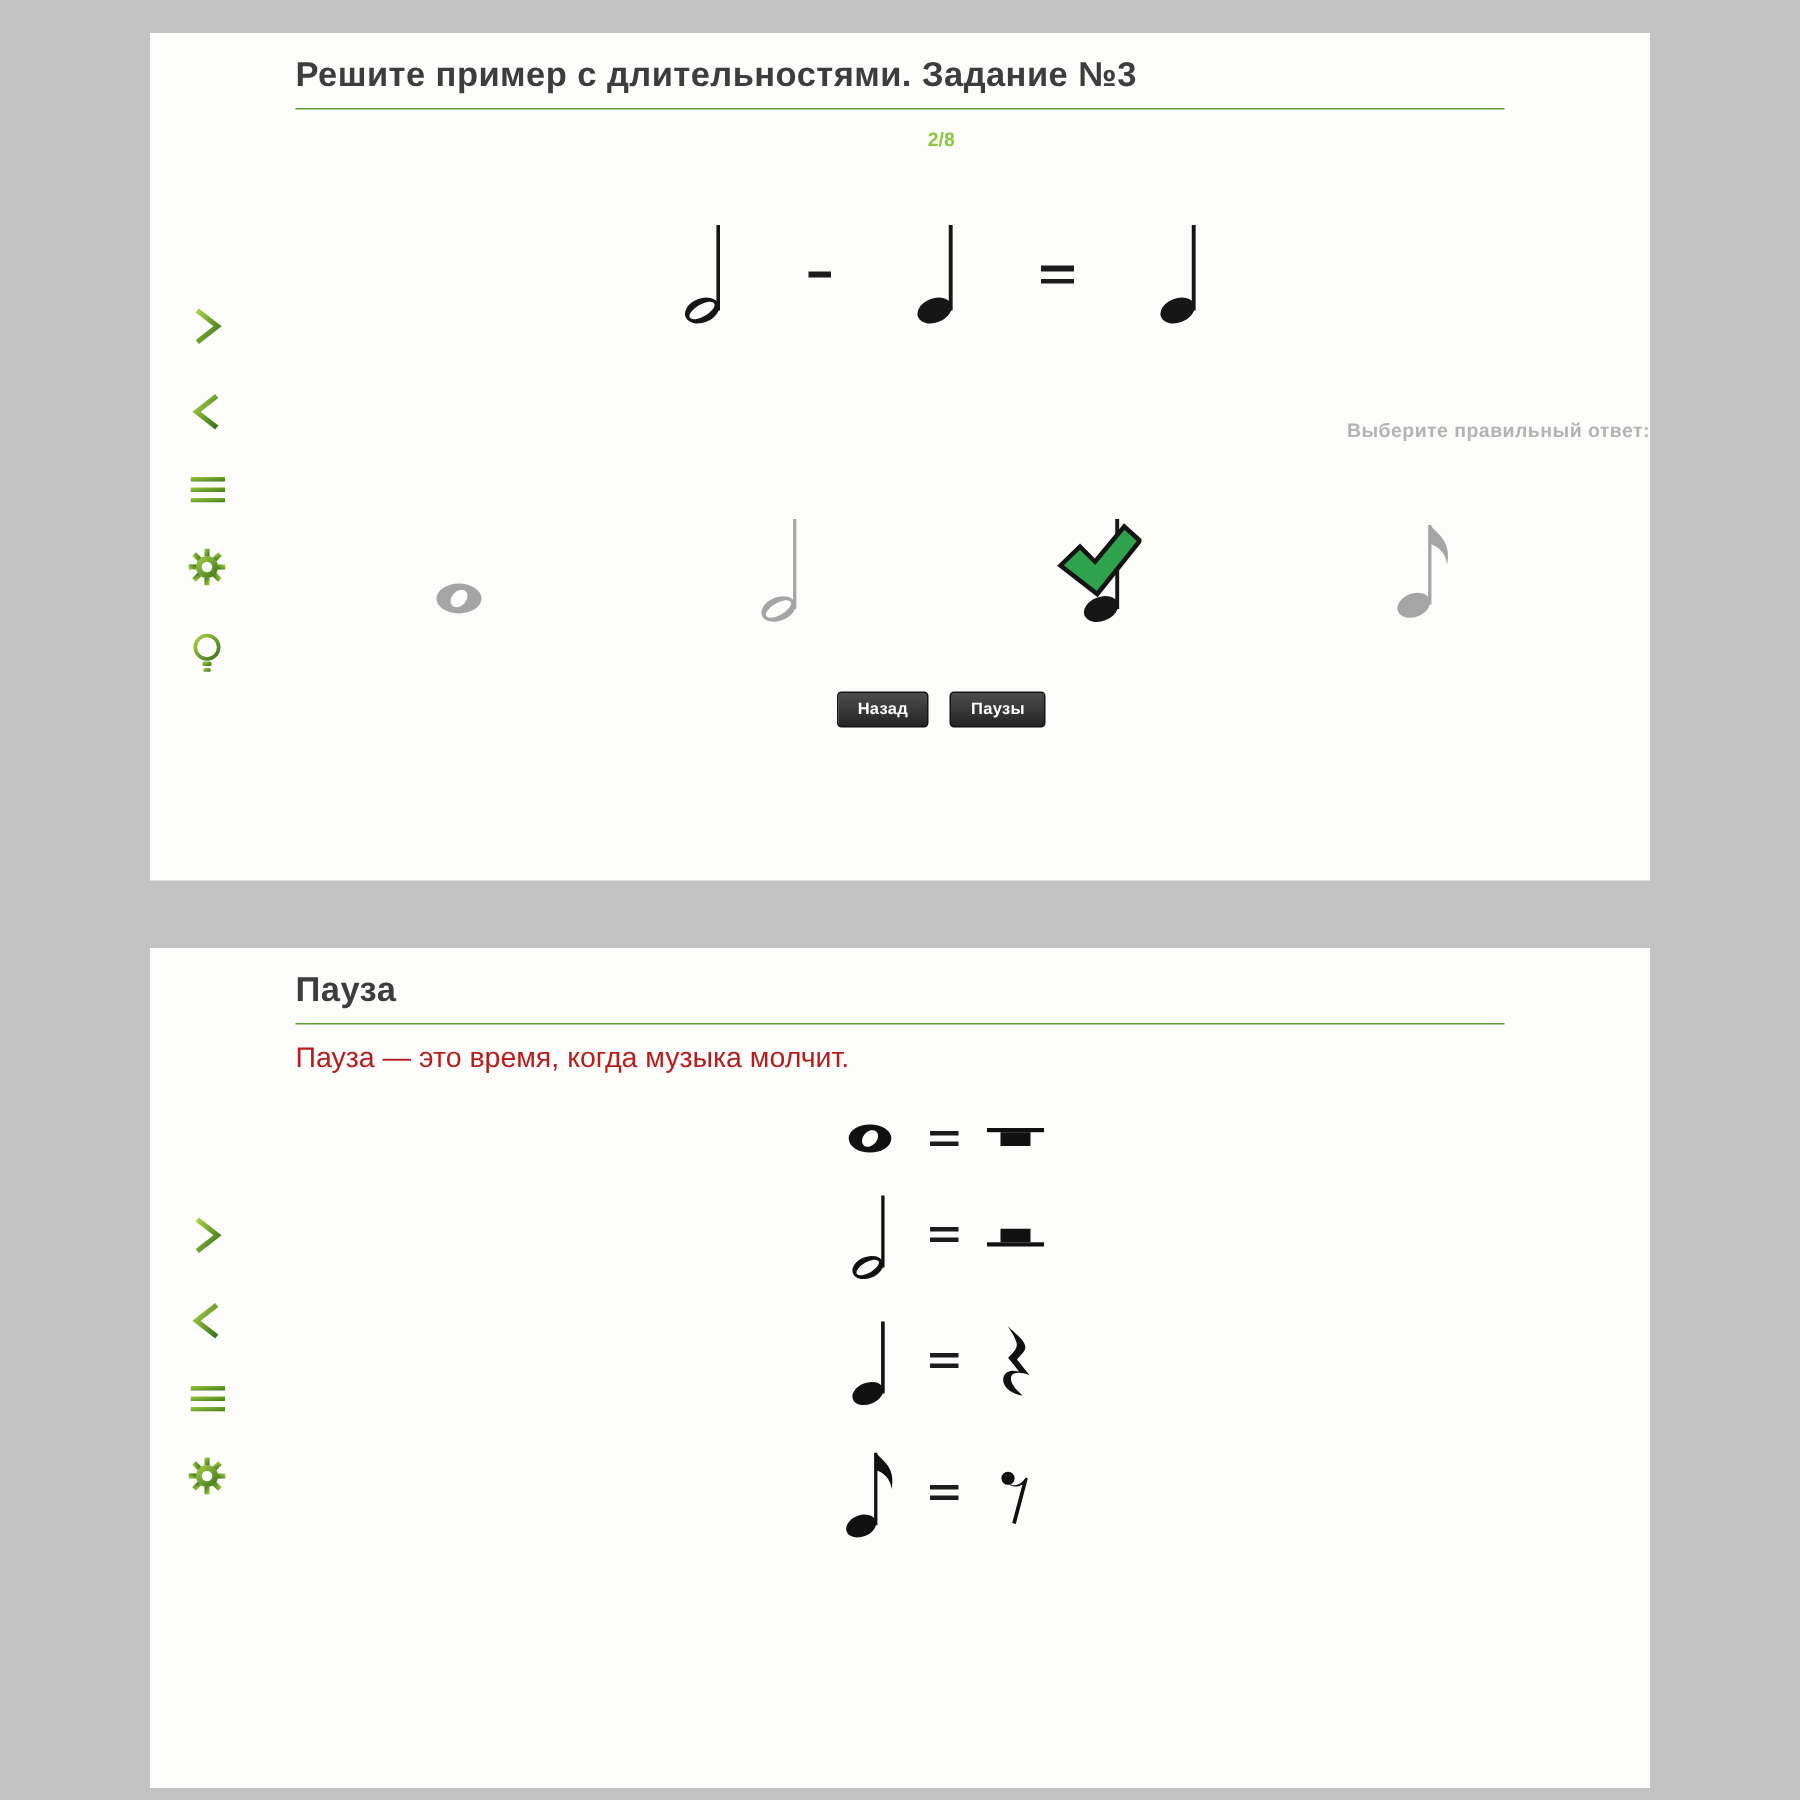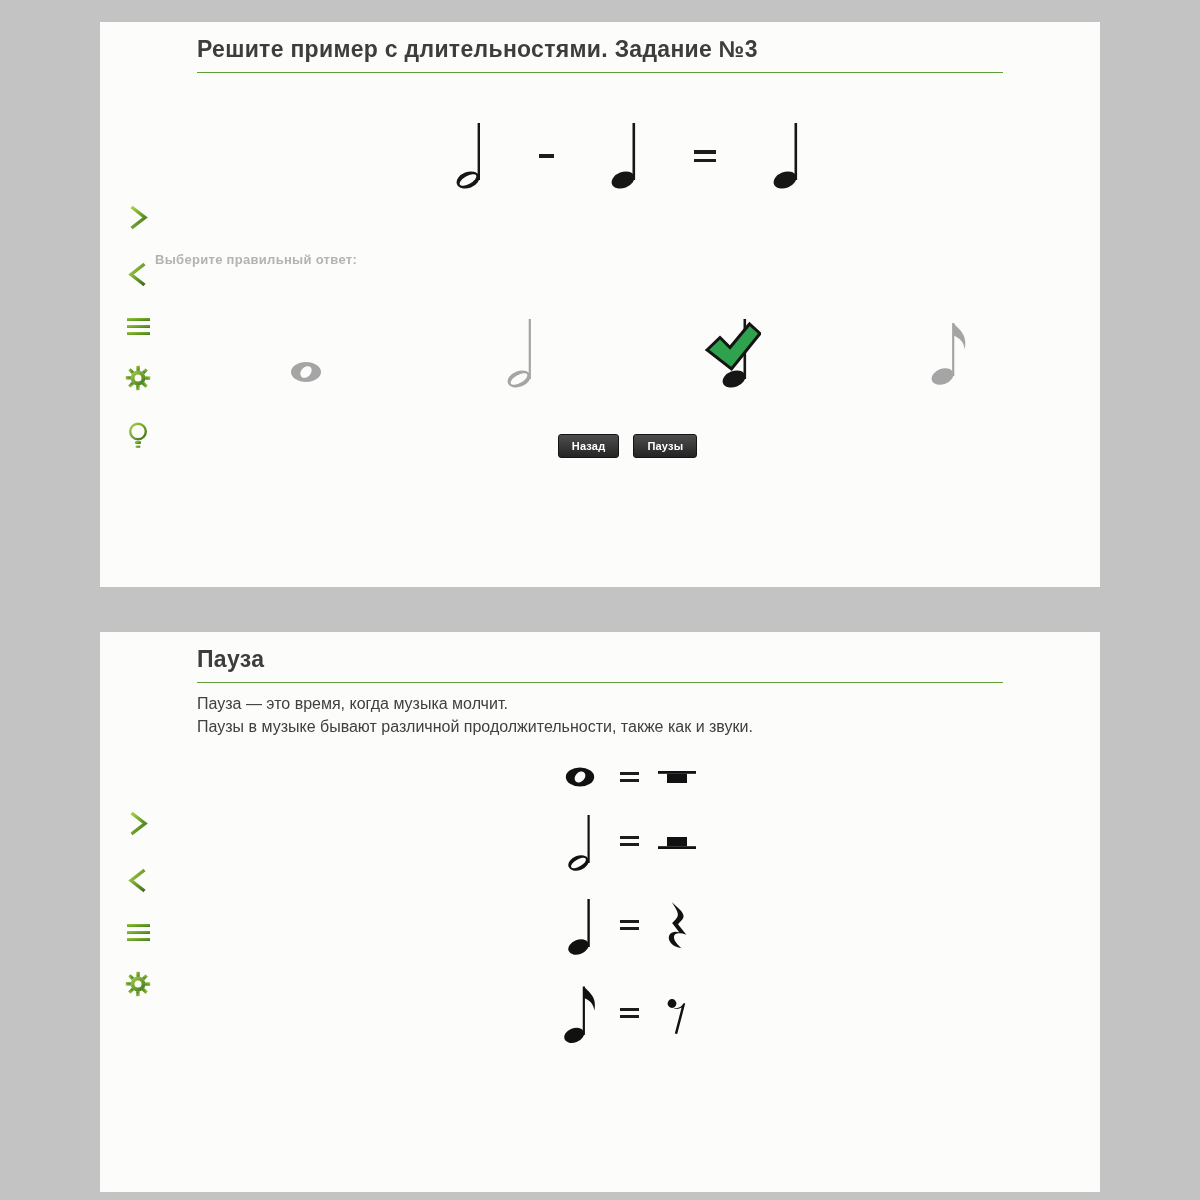--- a/index.html
+++ b/index.html
@@ -46,21 +46,21 @@
     display:flex; justify-content:center; align-items:flex-end;
     gap:50px; margin-top:46px; height:72px;
   }
   .op-minus { width:15px; height:4px; background:#1c1c1c; margin-bottom:33px; }
   .op-equals { display:flex; flex-direction:column; gap:5px; margin-bottom:29px; }
   .op-equals i { display:block; width:22px; height:3.5px; background:#1c1c1c; }
   .op-equals.small { gap:4px; margin-bottom:26px; }
   .op-equals.small i { width:19px; height:3px; }
 
   .prompt {
-    margin-top:61px; text-align:left;
+    margin-top:61px; text-align:right;
     font-size:13px; font-weight:bold; color:#b3b3b3; letter-spacing:.3px;
   }
 
   .options {
     width:734px; margin:45px auto 0 auto;
     display:flex; justify-content:space-between; align-items:flex-end;
     height:78px;
   }
   .option {
     width:90px; height:78px; display:flex; align-items:flex-end; justify-content:center;
@@ -76,21 +76,21 @@
     background:linear-gradient(#4d4d4d,#242424);
     border:1px solid #141414; border-radius:3px;
     color:#ffffff; font-size:11px; font-weight:bold;
     padding:5px 13px; letter-spacing:.2px; cursor:pointer;
     font-family:"Liberation Sans", sans-serif;
   }
 
   
   .paragraph {
     margin:9px 97px 0 97px;
-    font-size:16px; color:#404040; line-height:1.45;
+    font-size:19px; color:#b91c1c; line-height:1.45;
   }
   .equiv-rows {
     display:flex; flex-direction:column; align-items:center;
     gap:24px; margin-top:28px;
   }
   .equiv-row { display:flex; align-items:flex-end; gap:17px; }
   .equiv-row .note-cell { width:46px; display:flex; justify-content:center; line-height:0; }
   .equiv-row .rest-cell { width:42px; display:flex; justify-content:center; line-height:0; }
   .row-whole { align-items:center; }
   .row-whole .op-equals.small { margin-bottom:0; }
@@ -175,20 +175,21 @@
         <rect x="8" y="20" width="6" height="3" rx="1" fill="url(#gr5)"></rect>
         <rect x="8.6" y="24.4" width="4.8" height="2.4" rx="1" fill="url(#gr5)"></rect>
       </svg>
     </span>
   </div>
 
   <div class="panel-title">Решите пример с длительностями. Задание №3</div>
   <div class="title-rule"></div>
 
   <div class="content">
+    <div class="progress">2/8</div>
 
     <div class="equation">
       <span>
         <svg width="40" height="72" viewBox="0 0 40 72">
           <line x1="29.8" y1="4" x2="29.8" y2="61" stroke="#161616" stroke-width="2.4"></line>
           <ellipse cx="19" cy="61" rx="11.8" ry="8" fill="#161616" transform="rotate(-21 19 61)"></ellipse>
           <ellipse cx="19" cy="61" rx="9.4" ry="4" fill="#fcfcfa" transform="rotate(-30 19 61)"></ellipse>
         </svg>
       </span>
       <span class="op-minus"></span>
@@ -321,21 +322,20 @@
         <circle cx="13" cy="13" r="3.5" fill="#fcfcfa"></circle>
       </svg>
     </span>
   </div>
 
   <div class="panel-title">Пауза</div>
   <div class="title-rule"></div>
 
   <div class="paragraph">
     <div>Пауза — это время, когда музыка молчит.</div>
-    <div>Паузы в музыке бывают различной продолжительности, также как и звуки.</div>
   </div>
 
   <div class="content">
     <div class="equiv-rows">
 
       <div class="equiv-row row-whole">
         <span class="note-cell">
           <svg width="32" height="22" viewBox="0 0 32 22">
             <ellipse cx="16" cy="11" rx="14.2" ry="9.4" fill="#111111"></ellipse>
             <ellipse cx="16" cy="11" rx="6.2" ry="4.6" fill="#fcfcfa" transform="rotate(-48 16 11)"></ellipse>

